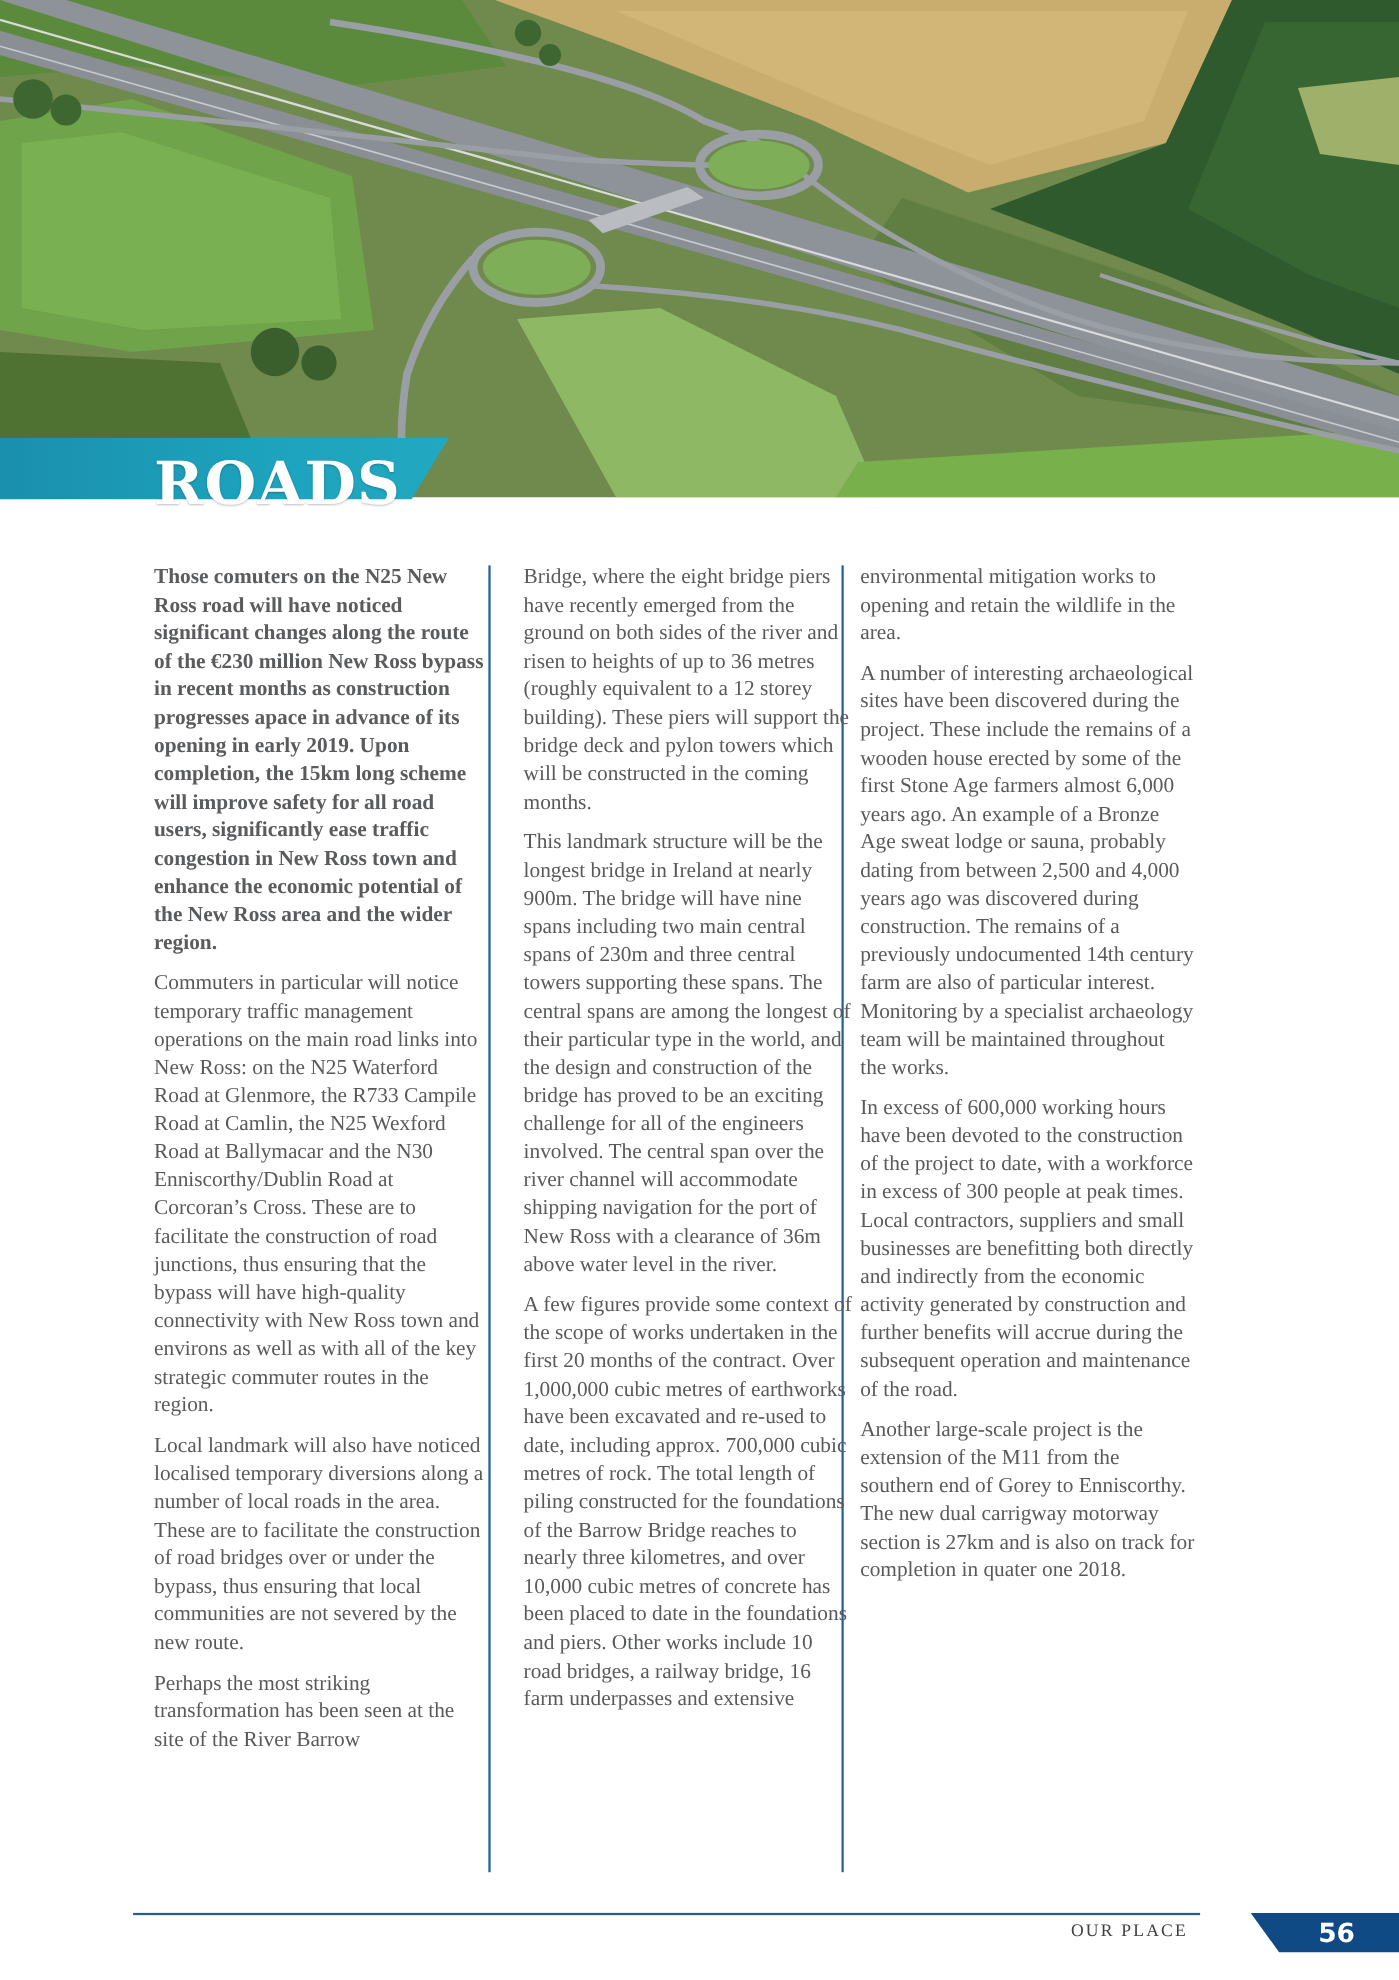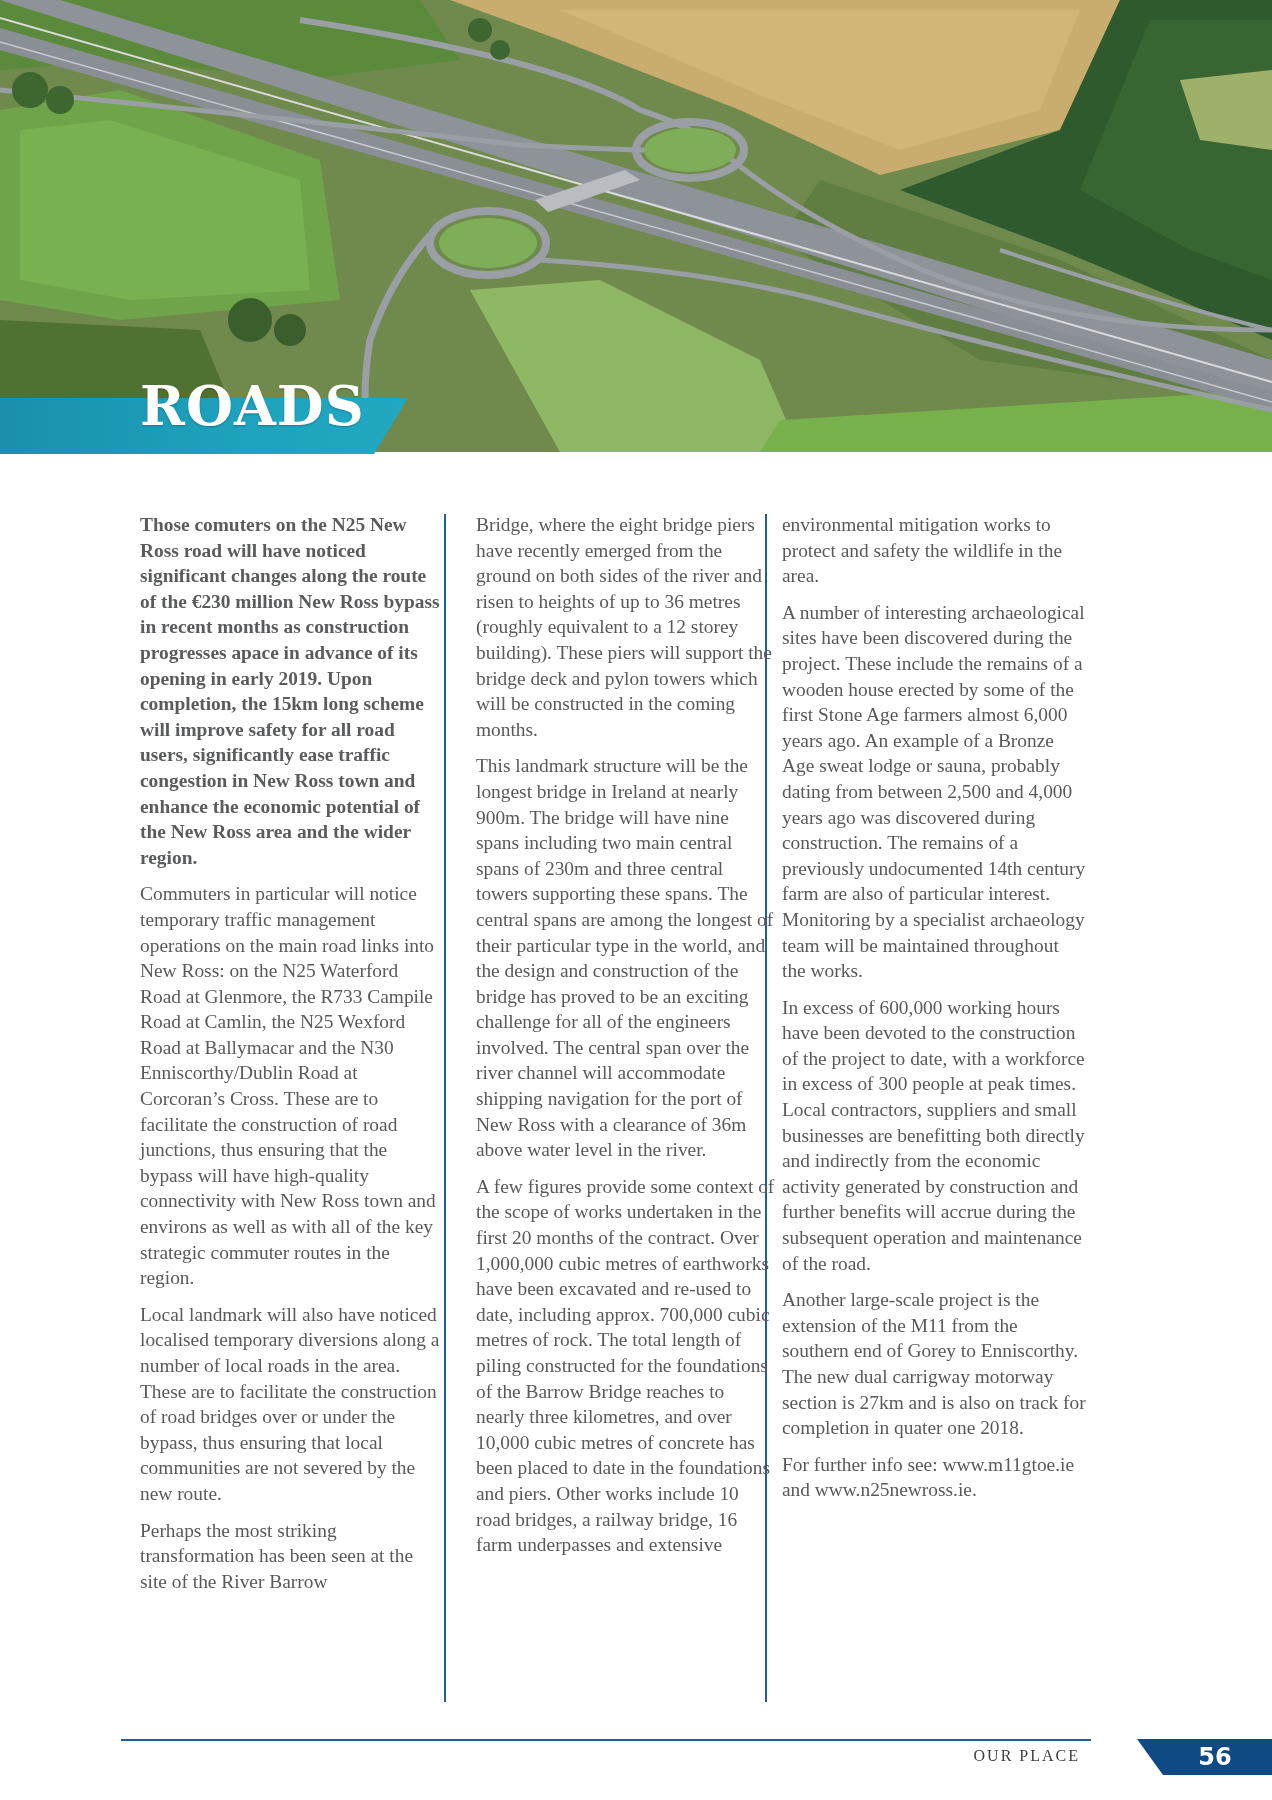--- a/index.html
+++ b/index.html
@@ -6,21 +6,21 @@
   body { width: 1272px; height: 1800px; position: relative; overflow: hidden; }
 
   
   .hero { position: absolute; left: 0; top: 0; width: 1272px; height: 452px; overflow: hidden; background: #5e7a45; }
   .hero svg { display: block; width: 1272px; height: 452px; }
 
   
   .banner { position: absolute; left: 0; top: 398px; width: 408px; height: 56px; }
   .banner svg { position: absolute; left: 0; top: 0; }
   .banner-title {
-    position: absolute; left: 140px; top: 376px;
+    position: absolute; left: 140px; top: 409px;
     font-family: "DejaVu Serif", serif; font-weight: bold;
     font-size: 54px; line-height: 60px; color: #ffffff; letter-spacing: 1px;
     text-shadow: 0 1px 2px rgba(0,0,0,0.25);
   }
 
   
   .col {
     position: absolute; top: 512px;
     font-family: Liberation Serif, serif;
     font-size: 19.4px; line-height: 25.6px; color: #58595b;
@@ -129,25 +129,24 @@
   <p>Perhaps the most striking transformation has been seen at the site of the River Barrow</p>
 </div>
 
 <div class="col col2">
   <p>Bridge, where the eight bridge piers have recently emerged from the ground on both sides of the river and risen to heights of up to 36 metres (roughly equivalent to a 12 storey building). These piers will support the bridge deck and pylon towers which will be constructed in the coming months.</p>
   <p>This landmark structure will be the longest bridge in Ireland at nearly 900m. The bridge will have nine spans including two main central spans of 230m and three central towers supporting these spans. The central spans are among the longest of their particular type in the world, and the design and construction of the bridge has proved to be an exciting challenge for all of the engineers involved. The central span over the river channel will accommodate shipping navigation for the port of New Ross with a clearance of 36m above water level in the river.</p>
   <p>A few figures provide some context of the scope of works undertaken in the first 20 months of the contract. Over 1,000,000 cubic metres of earthworks have been excavated and re-used to date, including approx. 700,000 cubic metres of rock. The total length of piling constructed for the foundations of the Barrow Bridge reaches to nearly three kilometres, and over 10,000 cubic metres of concrete has been placed to date in the foundations and piers. Other works include 10 road bridges, a railway bridge, 16 farm underpasses and extensive</p>
 </div>
 
 <div class="col col3">
-  <p>environmental mitigation works to protect and safety the wildlife in the area.</p>
+  <p>environmental mitigation works to opening and retain the wildlife in the area.</p>
   <p>A number of interesting archaeological sites have been discovered during the project. These include the remains of a wooden house erected by some of the first Stone Age farmers almost 6,000 years ago. An example of a Bronze Age sweat lodge or sauna, probably dating from between 2,500 and 4,000 years ago was discovered during construction. The remains of a previously undocumented 14th century farm are also of particular interest. Monitoring by a specialist archaeology team will be maintained throughout the works.</p>
   <p>In excess of 600,000 working hours have been devoted to the construction of the project to date, with a workforce in excess of 300 people at peak times. Local contractors, suppliers and small businesses are benefitting both directly and indirectly from the economic activity generated by construction and further benefits will accrue during the subsequent operation and maintenance of the road.</p>
   <p>Another large-scale project is the extension of the M11 from the southern end of Gorey to Enniscorthy. The new dual carrigway motorway section is 27km and is also on track for completion in quater one 2018.</p>
-  <p>For further info see: www.m11gtoe.ie and www.n25newross.ie.</p>
 </div>
 
 <div class="footer-rule"></div>
 <div class="footer-label">OUR PLACE</div>
 <div class="page-tab">
   <svg width="135" height="36" viewBox="0 0 135 36">
     <polygon points="0,0 135,0 135,36 26,36" fill="#0f4a85"></polygon>
   </svg>
 </div>
 <div class="page-num">56</div>

